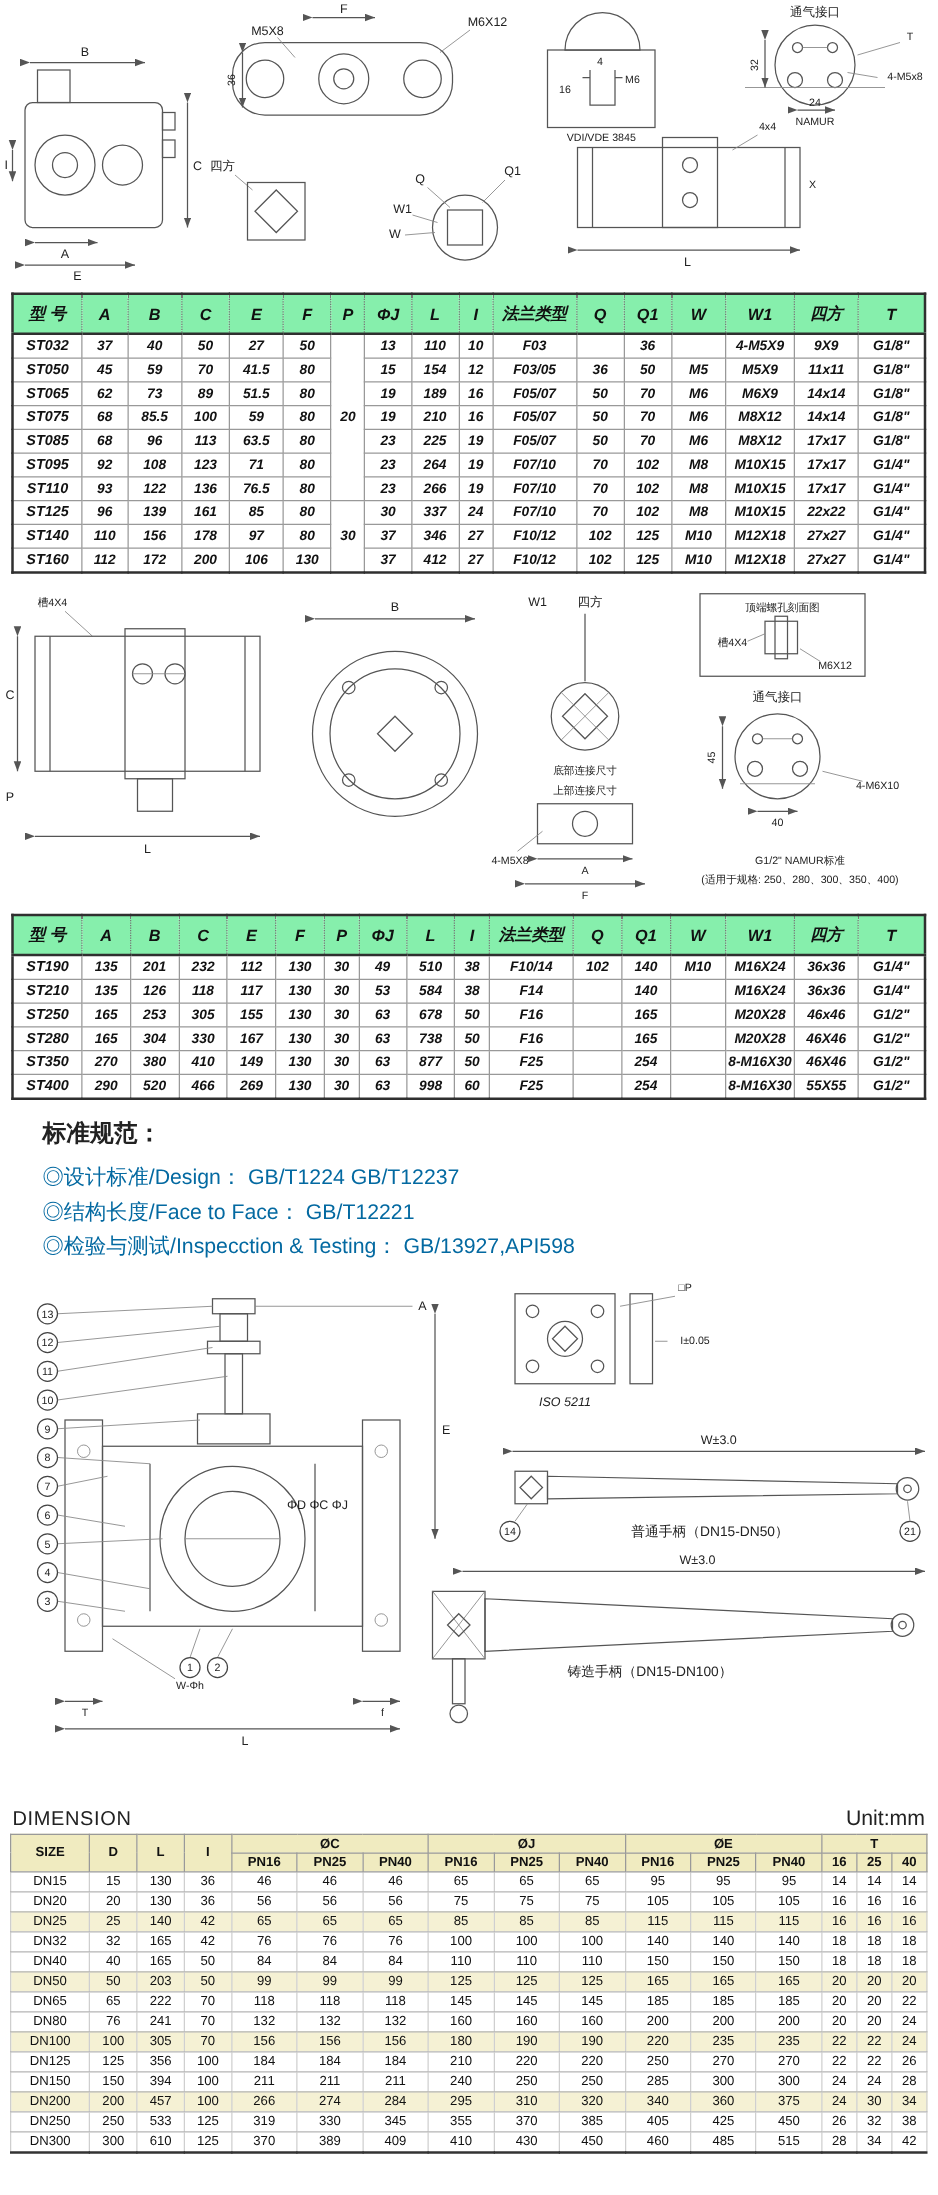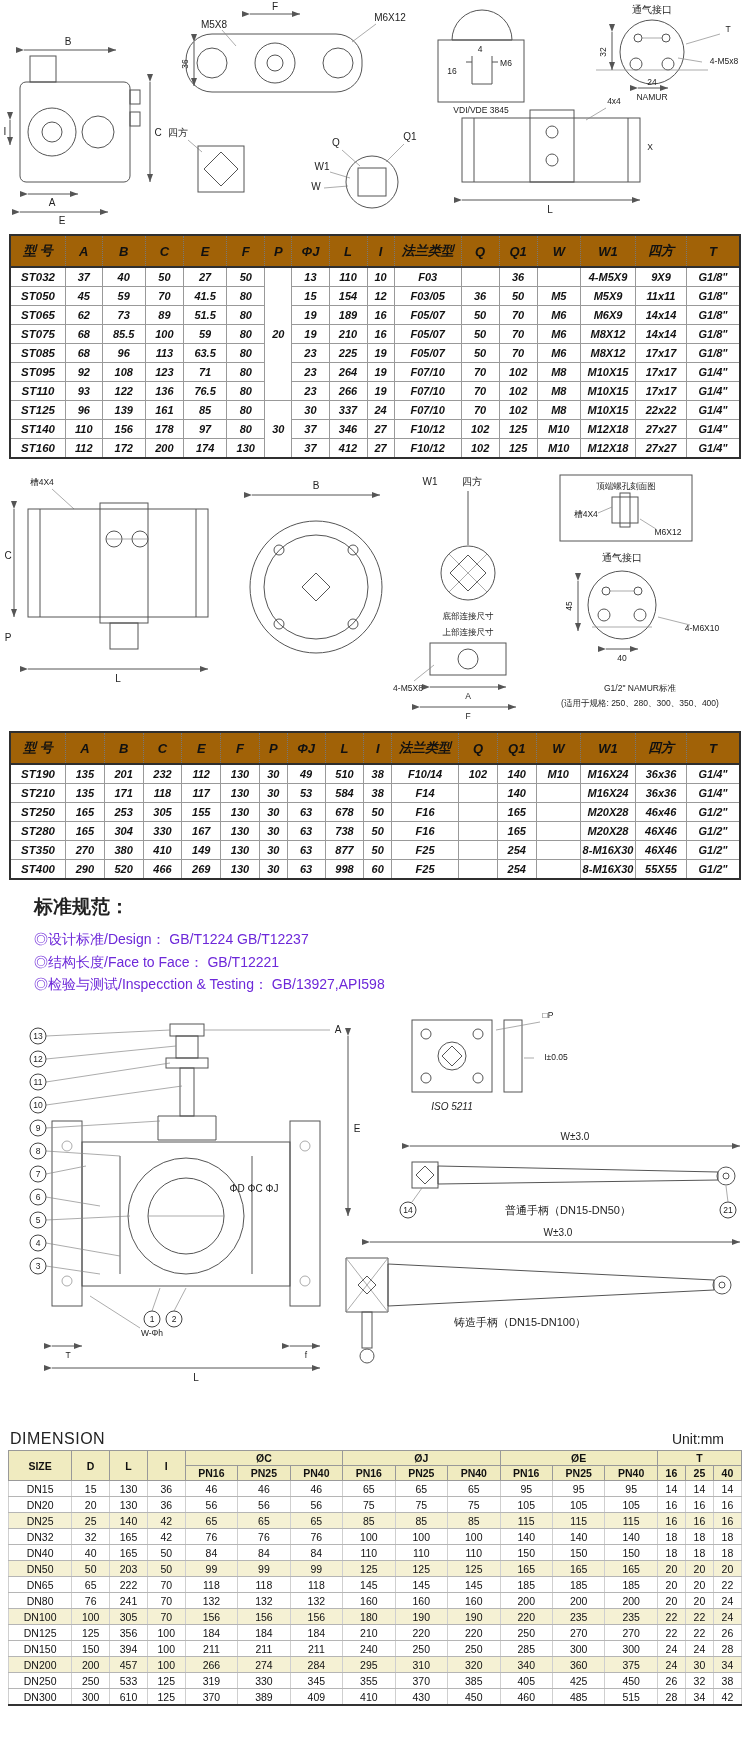--- a/index.html
+++ b/index.html
@@ -8,37 +8,37 @@
   .drawing{display:block;margin:0 auto;}
   .drawing text{font-family:"Liberation Sans",sans-serif;font-size:10px;fill:#222;text-anchor:middle;}
   .drawing text.sm{font-size:8.5px;}
   .drawing text.cap{font-size:11px;}
   .drawing .ln{stroke:#555;fill:none;stroke-width:1;}
   .drawing .thin{stroke:#888;stroke-width:0.7;fill:none;}
   .drawing .balloon circle{stroke:#444;fill:#fff;stroke-width:1;}
   .drawing .balloon text{font-size:8.5px;}
   
   table.spec{width:732px;margin:6px 9px 10px 9px;border-collapse:collapse;border:2px solid #2f2f2f;font-style:italic;font-weight:bold;}
-  table.spec th{background:#a16207;border:1px dotted #777;border-bottom:2px solid #2f2f2f;padding:6px 1px;font-size:13px;}
+  table.spec th{background:#86efac;border:1px dotted #777;border-bottom:2px solid #2f2f2f;padding:6px 1px;font-size:13px;}
   table.spec td{border:1px solid #999;text-align:center;padding:3px 1px;font-size:11px;}
   table.spec td:first-child{font-size:11.5px;font-style:italic;}
   table.spec th:nth-child(1){width:52px;}
   table.spec th:nth-child(11){width:64px;}
   table.spec th:nth-child(15){width:52px;}
   table.spec th:nth-child(16){width:48px;}
   table.spec th:nth-child(17){width:50px;}
   
   .standards{margin:14px 0 10px 34px;}
   .standards h3{margin:0 16px 8px 0;font-size:19px;font-weight:bold;color:#222;}
   .standards ul{list-style:none;margin:0;padding:0;}
-  .standards li{font-size:14px;line-height:1.62;color:#6d28d9;}
+  .standards li{font-size:17px;line-height:1.62;color:#0369a1;}
   
-  .dim-head{display:flex;justify-content:space-between;align-items:baseline;margin:4px 26px 2px 10px;}
+  .dim-head{display:flex;justify-content:space-between;align-items:baseline;margin:4px 10px 2px 10px;}
   .dim-title{font-size:16px;color:#222;letter-spacing:0.5px;}
-  .dim-unit{font-size:14px;color:#222;}
+  .dim-unit{font-size:17px;color:#222;}
   
   table.grid{width:734px;margin:0 8px 6px 8px;border-collapse:collapse;font-size:10.5px;border:1px solid #777;border-bottom:2px solid #333;}
   table.grid th{background:#f0ebc0;border:1px solid #999;font-weight:bold;padding:1px 2px;font-size:10.5px;}
   table.grid td{border:1px solid #b5b5b5;border-left:1px solid #cfcfcf;border-right:1px solid #cfcfcf;text-align:center;padding:1.5px 2px;}
   table.grid tr.hl td{background:#f5f1d4;}
 </style>
 </head>
 <body>
 
 <div class="page">
@@ -342,21 +342,21 @@
           <td>M10</td>
           <td>M12X18</td>
           <td>27x27</td>
           <td>G1/4"</td>
         </tr>
         <tr>
           <td>ST160</td>
           <td>112</td>
           <td>172</td>
           <td>200</td>
-          <td>174</td>
+          <td>106</td>
           <td>130</td>
           <td>37</td>
           <td>412</td>
           <td>27</td>
           <td>F10/12</td>
           <td>102</td>
           <td>125</td>
           <td>M10</td>
           <td>M12X18</td>
           <td>27x27</td>
@@ -486,21 +486,21 @@
           <td>102</td>
           <td>140</td>
           <td>M10</td>
           <td>M16X24</td>
           <td>36x36</td>
           <td>G1/4"</td>
         </tr>
         <tr>
           <td>ST210</td>
           <td>135</td>
-          <td>171</td>
+          <td>126</td>
           <td>118</td>
           <td>117</td>
           <td>130</td>
           <td>30</td>
           <td>53</td>
           <td>584</td>
           <td>38</td>
           <td>F14</td>
           <td></td>
           <td>140</td>

